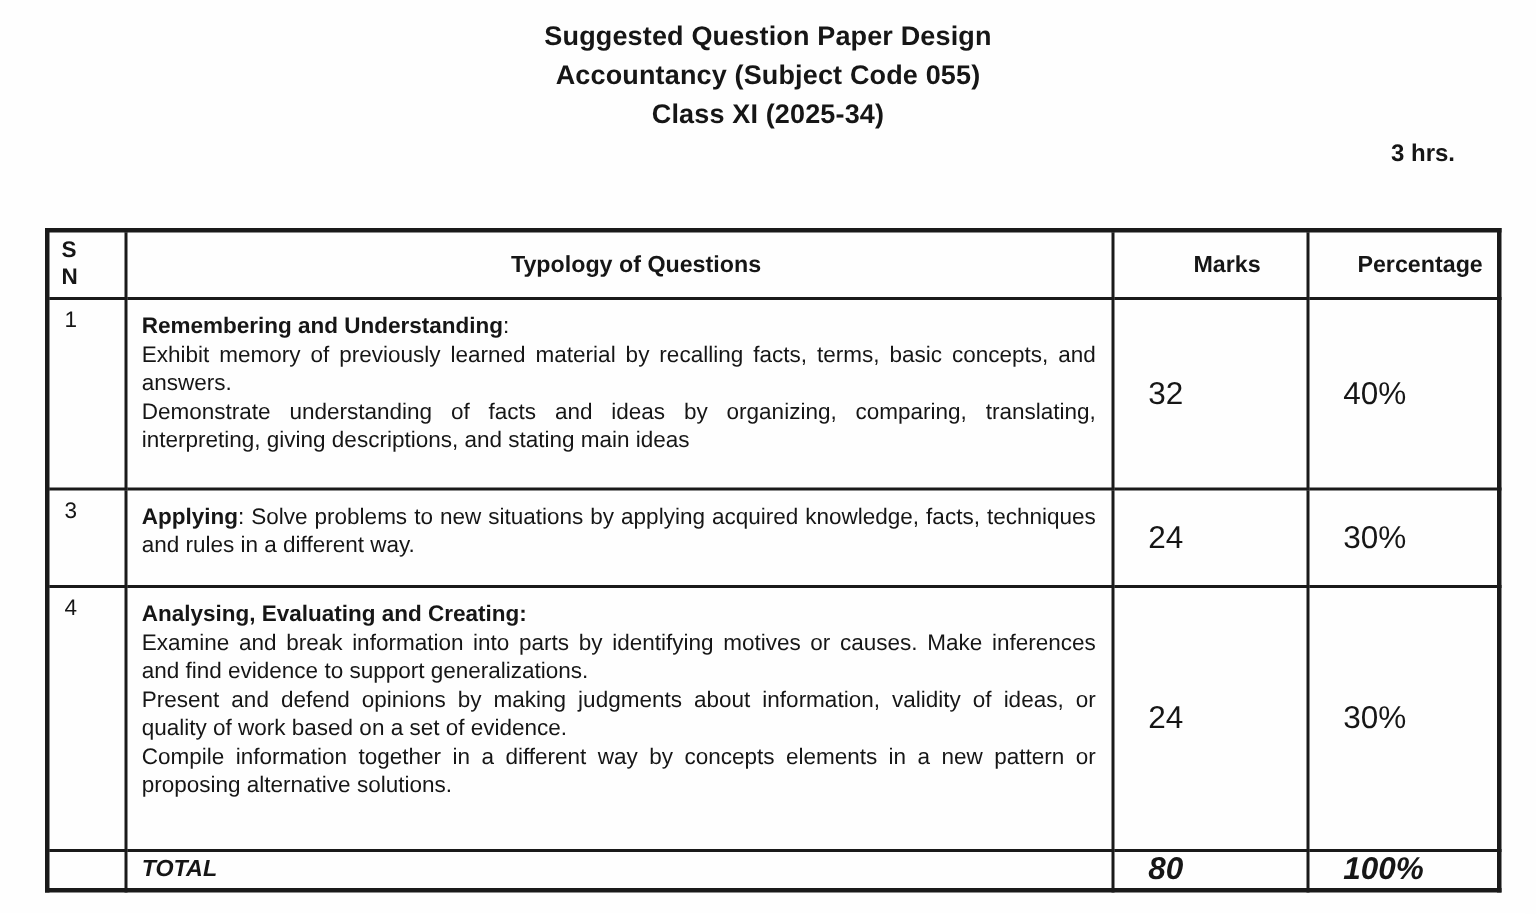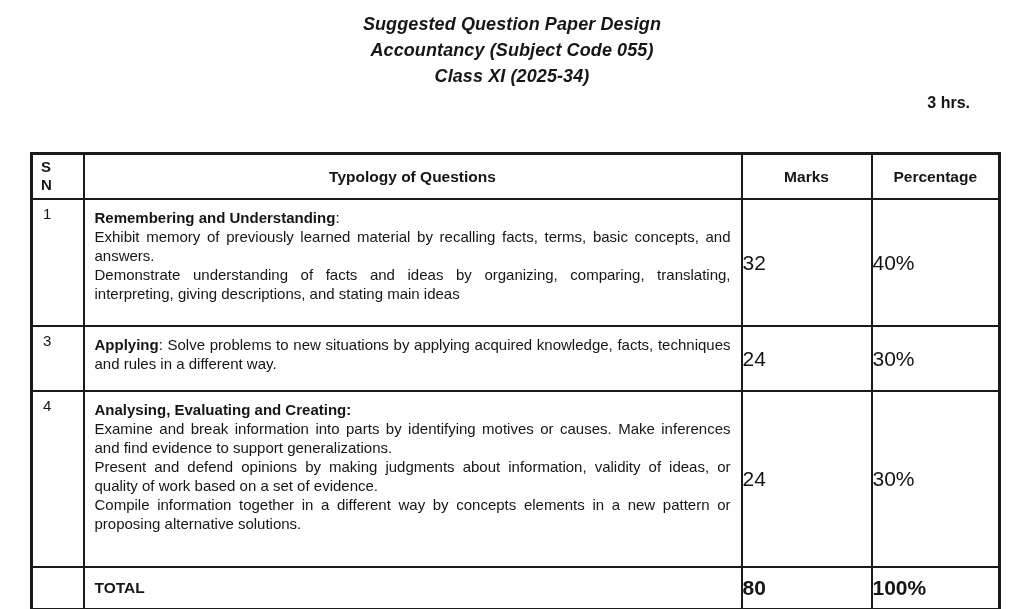--- a/index.html
+++ b/index.html
@@ -14,21 +14,20 @@
   }
   .page { width: 1024px; height: 609px; background: #fefefe; }
 
   .title-block {
     padding-top: 11px;
     text-align: center;
     font-weight: bold;
     font-size: 18px;
     line-height: 26px;
     letter-spacing: 0.1px;
-    font-style: italic;
   }
 
   .meta-row {
     display: flex;
     justify-content: space-between;
     align-items: flex-start;
     margin: 3px 54px 0 44px;
     font-weight: bold;
     font-size: 16px;
     line-height: 21px;
@@ -48,21 +47,21 @@
   table.qpd, table.qpd th, table.qpd td {
     border: 2px solid #1a1a1a;
   }
   table.qpd { border-width: 3px; }
 
   col.c-sn   { width: 52px;  }
   col.c-typ  { width: 658px; }
   col.c-mk   { width: 130px; }
   col.c-pct  { width: 128px; }
 
-  th, td { vertical-align: top; }
+  th, td { vertical-align: top; padding-left: 23px; }
 
   .hdr-row { height: 45px; }
   th.sn-h {
     text-align: left;
     padding: 3px 0 0 8px;
     font-size: 15px;
     line-height: 18px;
     font-weight: bold;
   }
   th.typ-h, th.mk-h, th.pct-h {
@@ -83,21 +82,21 @@
   td.typ-c .para { text-align: justify; }
   td.mk-c, td.pct-c {
     text-align: left;
     vertical-align: middle;
     font-size: 21px;
   }
 
   tr.row-1 { height: 127px; }
   tr.row-2 { height: 65px;  }
   tr.row-3 { height: 176px; }
-  tr.row-total { height: 43px; }
+  tr.row-total { height: 27px; font-style: italic; }
 
   tr.row-total td {
     font-weight: bold;
     vertical-align: middle;
   }
   td.total-label { padding-left: 10px; font-size: 15.5px; }
 
   .b { font-weight: bold; }
 </style>
 </head>

